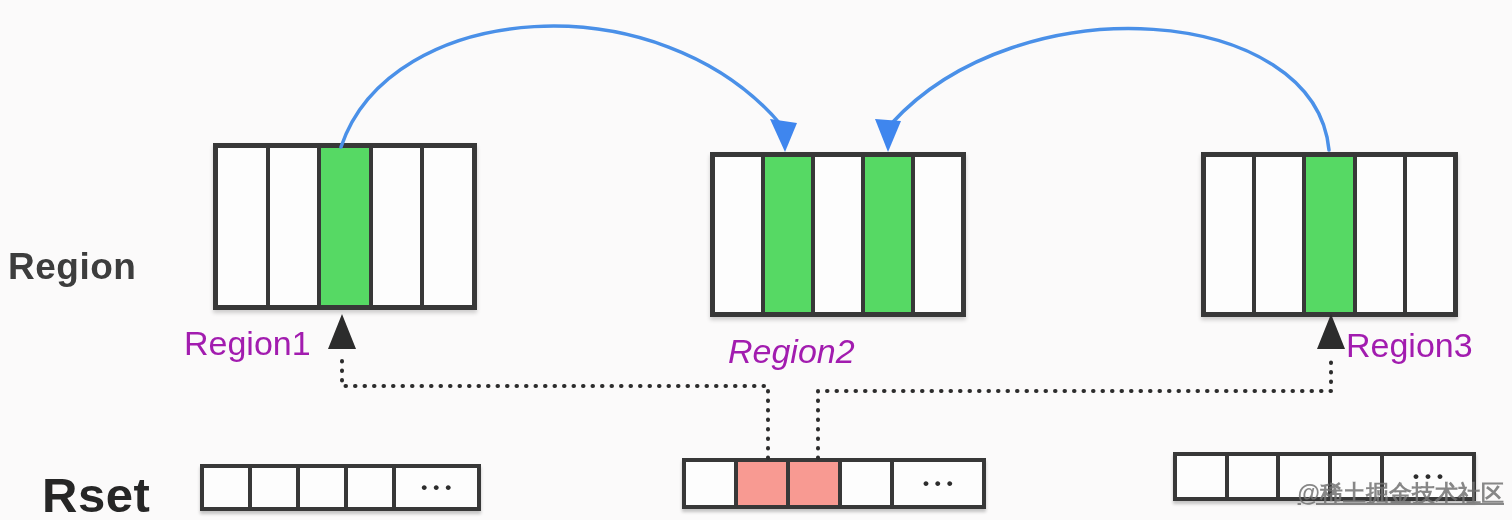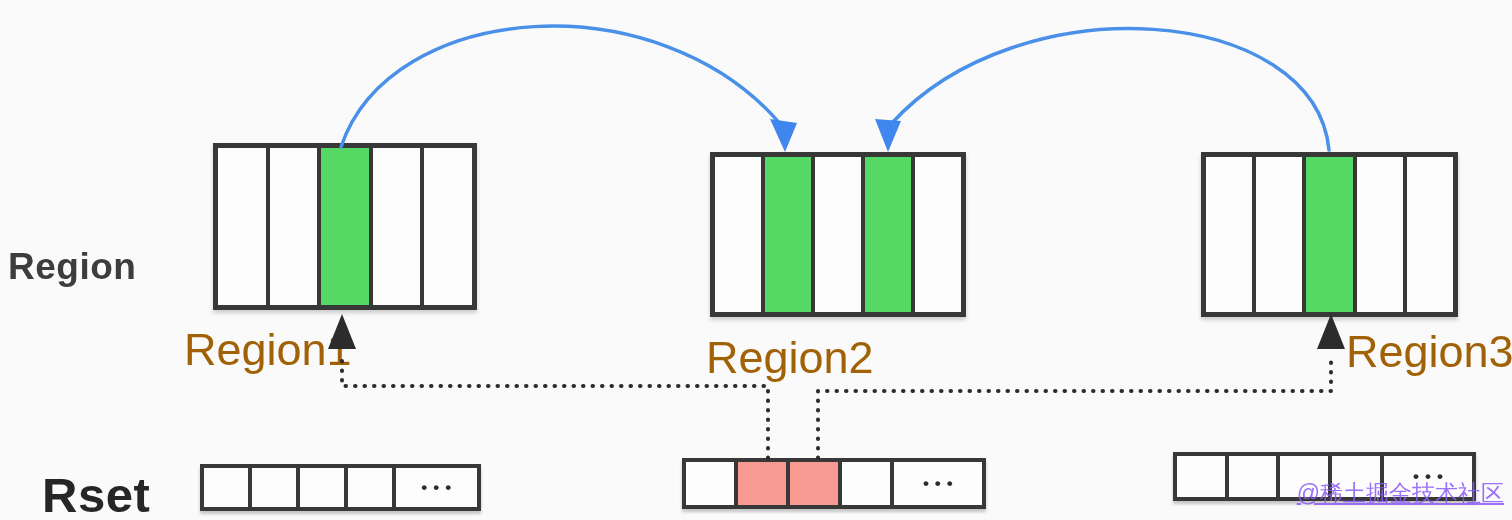--- a/index.html
+++ b/index.html
@@ -35,22 +35,22 @@
   .region-box .cell{
     flex:1;
     border-left:4px solid #383838;
   }
   .region-box .cell:first-child{border-left:none;}
   .cell.plain{background:#fdfdfd;}
   .cell.green{background:var(--green,#56d964);}
   
   .region-caption{
     position:absolute;
-    font-size:45px;
-    color:#a16207;
+    font-size:34px;
+    color:#a21caf;
     white-space:nowrap;
   }
   
   .rset-box{
     position:absolute;
     box-sizing:border-box;
     border:4px solid #383838;
     background:#ffffff;
     display:flex;
     box-shadow:0 3px 3px rgba(0,0,0,0.22);
@@ -91,25 +91,26 @@
     stroke-width:4;
     stroke-linecap:round;
     stroke-dasharray:0.5 9;
   }
   .black-head{fill:#2c2c2c;}
   
   #watermark{
     position:absolute;
     right:8px;top:478px;
     font-size:23px;
-    color:#8b5cf6;
+    color:#737373;
     opacity:0.85;
     text-decoration:underline;
     white-space:nowrap;
     z-index:6;
+    font-weight:bold;
   }
 </style>
 </head>
 <body>
 
 <div id="stage">
 
   <svg id="arrows" viewBox="0 0 1512 520" xmlns="http://www.w3.org/2000/svg">
 
     <path class="blue-arrow" d="M341,147 C390,0 660,-20 782,126"></path>
@@ -144,21 +145,21 @@
     </div>
   <div class="region-box" style="left:1201px;top:152px;width:257px;height:165px;">
       <div class="cell plain"></div>
       <div class="cell plain"></div>
       <div class="cell green"></div>
       <div class="cell plain"></div>
       <div class="cell plain"></div>
     </div>
 
   <div class="region-caption" style="left:184px;top:324px;">Region1</div>
-  <div class="region-caption" style="left:706px;top:332px;">Region2</div>
+  <div class="region-caption" style="left:728px;top:332px;font-style:italic;">Region2</div>
   <div class="region-caption" style="left:1346px;top:326px;">Region3</div>
 
   <div class="rset-box" style="left:200px;top:464px;width:281px;height:47px;">
       <div class="cell plain"></div>
       <div class="cell plain"></div>
       <div class="cell plain"></div>
       <div class="cell plain"></div>
       <div class="cell dots">•••</div>
     </div>
   <div class="rset-box" style="left:682px;top:458px;width:304px;height:51px;">

